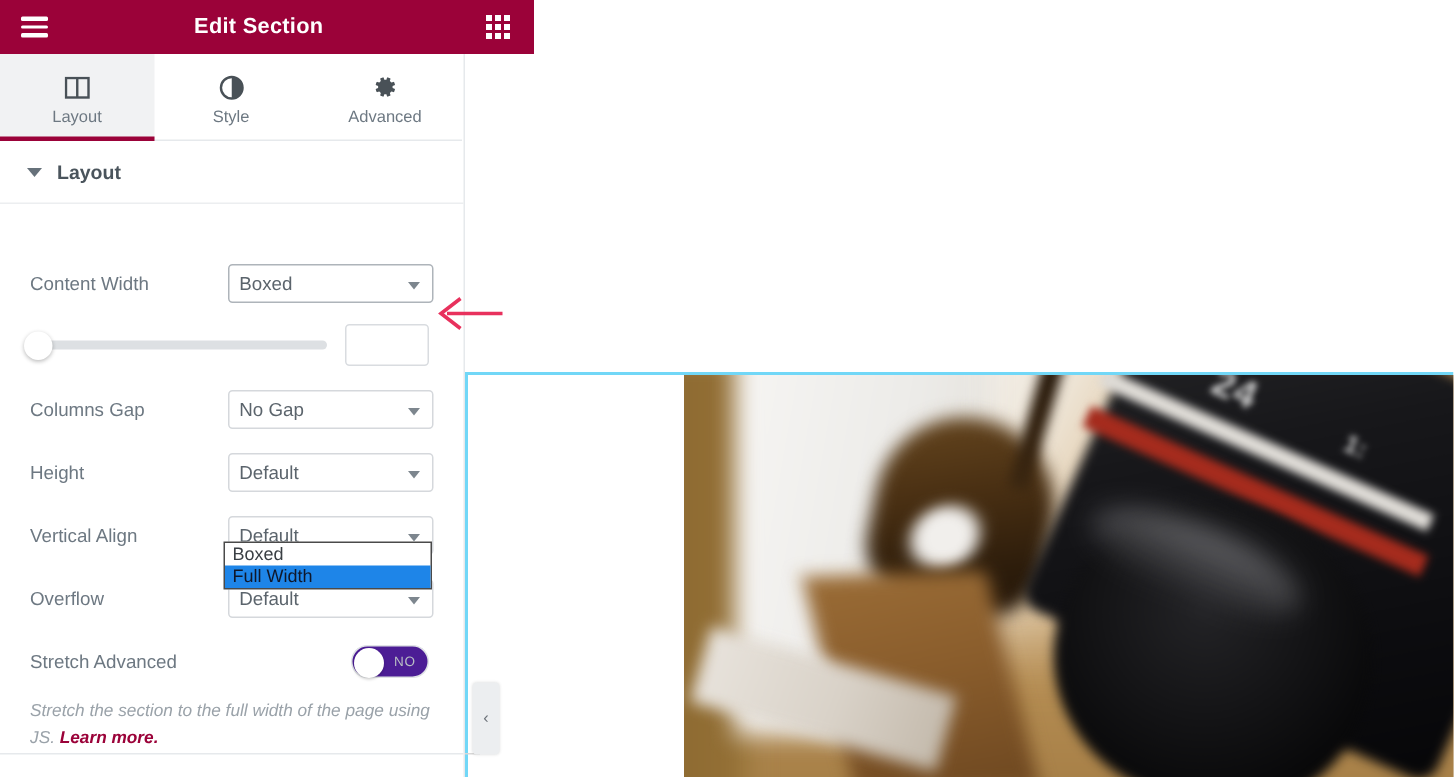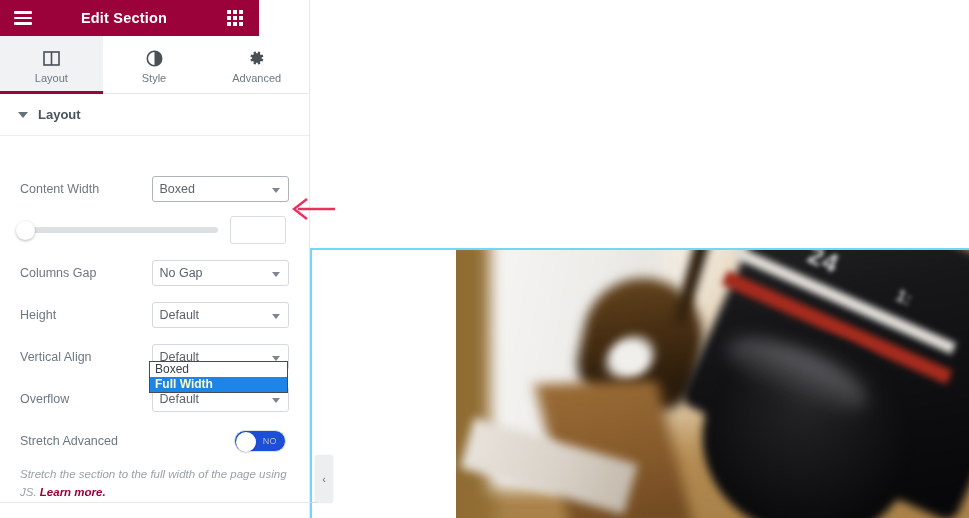--- a/index.html
+++ b/index.html
@@ -162,21 +162,21 @@
   
   #panel {
     position: absolute; left: 0; top: 0;
     width: 310px; height: 518px;
     background: #ffffff;
     border-right: 1px solid #e6e9ec;
     z-index: 5;
   }
   .panel-header {
     position: relative;
-    height: 36px; width: 259px;
+    height: 36px; width: 356px;
     background: #9b0239;
     display: flex; align-items: center;
     color: #ffffff;
   }
   .hamburger {
     width: 36px; height: 36px;
     display: flex; flex-direction: column; justify-content: center; align-items: center;
     gap: 3px; cursor: pointer; margin-left: 5px;
   }
   .hamburger span { display: block; width: 18px; height: 2.5px; background: #ffffff; border-radius: 1px; }
@@ -251,21 +251,21 @@
     width: 139px;
     background: #ffffff;
     border: 1px solid #4a4a4a;
     z-index: 40;
   }
   .option {
     height: 15px; line-height: 15px;
     font-size: 12px; color: #3a3f44; padding: 0 5px;
     cursor: pointer; white-space: nowrap;
   }
-  .option.selected { background: #1e85e8; color: #fef9c3; font-weight: bold; }
+  .option.selected { background: #1e85e8; color: #0f172a; font-weight: normal; }
 
   .slider-row { margin-top: 14px; display: flex; align-items: center; }
   .slider {
     position: relative; width: 202px; height: 20px; margin-left: -4px;
     display: flex; align-items: center; cursor: pointer;
   }
   .slider .track {
     position: absolute; left: 6px; right: 0; height: 6px;
     background: #dde0e3; border-radius: 3px;
   }
@@ -277,21 +277,21 @@
   .num-input {
     width: 56px; height: 28px; margin-left: 12px;
     border: 1px solid #d9dce0; border-radius: 3px;
     background: #ffffff; font-size: 12.5px; color: #5b646c;
     padding: 0 6px;
     font-family: "Liberation Sans", sans-serif;
   }
 
   .toggle {
     width: 52px; height: 22px; border-radius: 11px;
-    background: #1d4ed8; border: 1px solid #e0e3e6;
+    background: #4c1d95; border: 1px solid #e0e3e6;
     position: relative; cursor: pointer; margin-left: 81px;
   }
   .toggle .knob {
     position: absolute; left: 1px; top: 1px;
     width: 20px; height: 20px; border-radius: 50%;
     background: #ffffff; box-shadow: 0 1px 2px rgba(0,0,0,.2);
   }
   .toggle .txt {
     position: absolute; right: 8px; top: 5px;
     font-size: 9px; color: #b9bfc4; letter-spacing: .4px;

